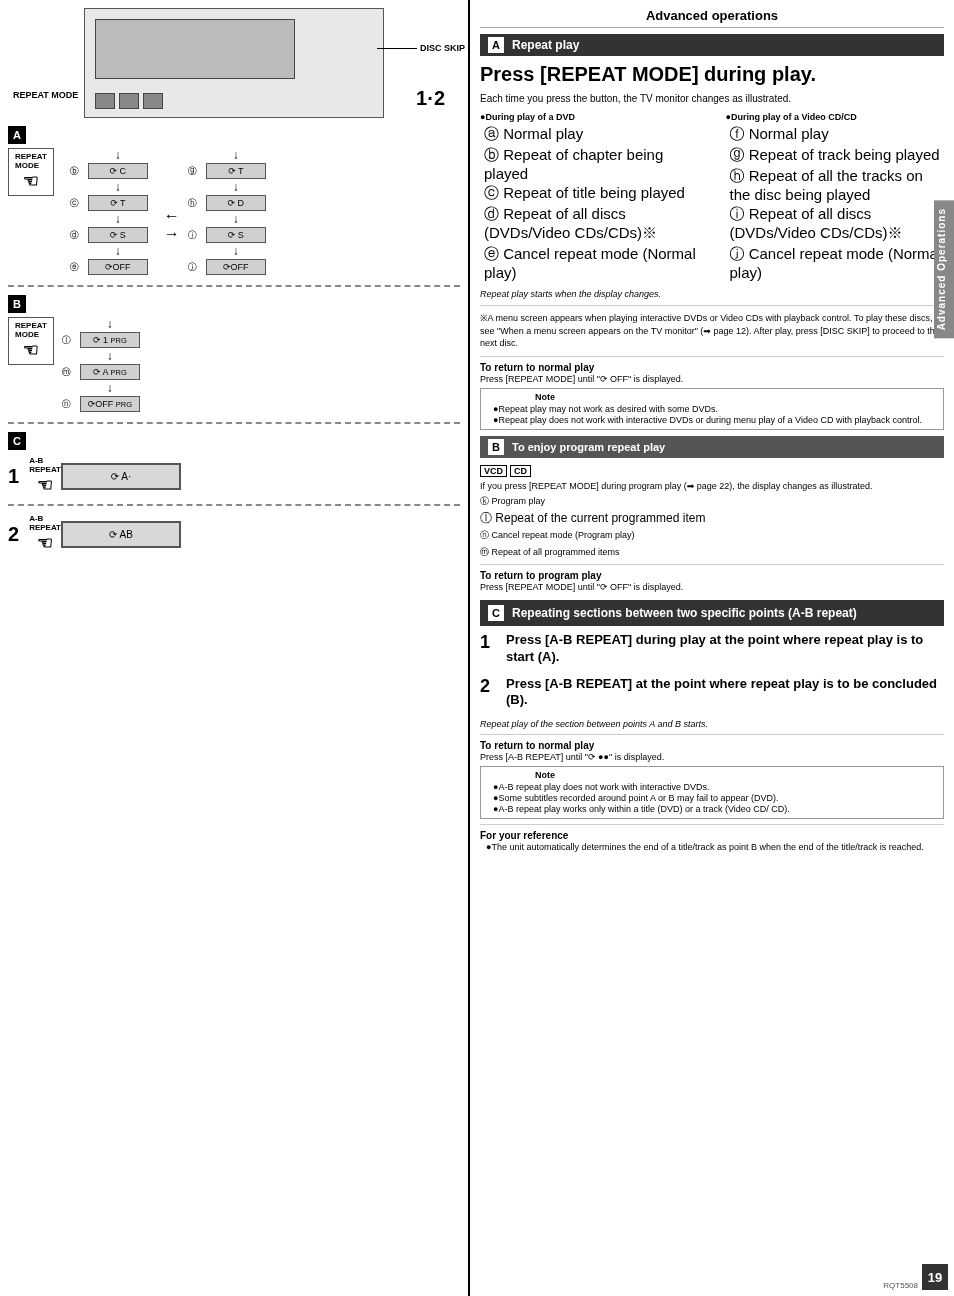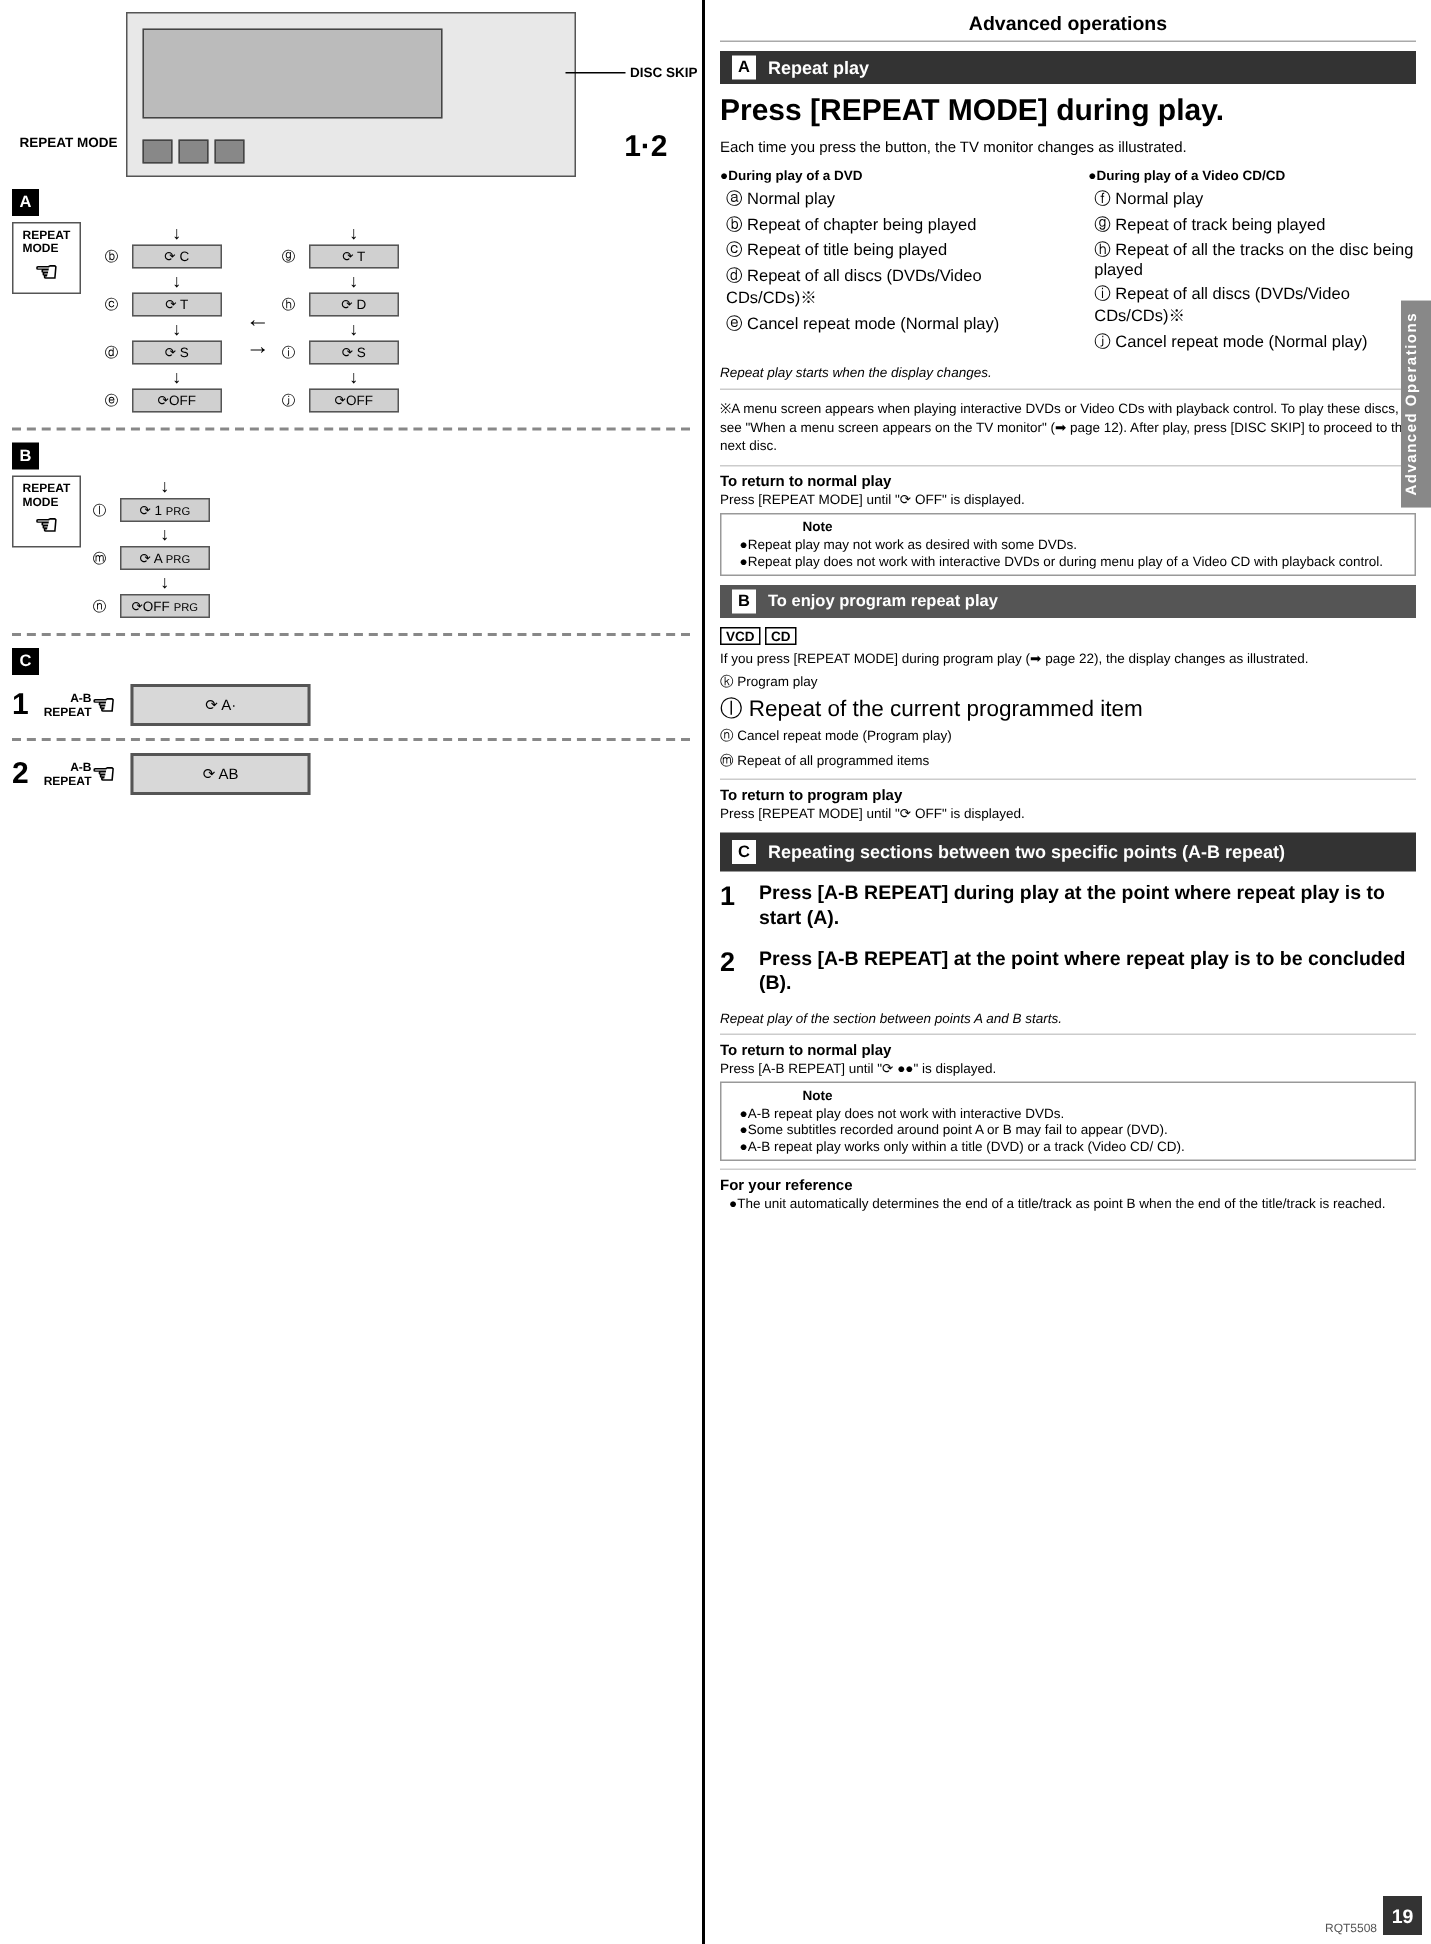--- a/index.html
+++ b/index.html
@@ -119,26 +119,24 @@
       align-items: center;
       margin: 6px 0;
     }
     .step-number {
       font-size: 20px;
       font-weight: bold;
       margin-right: 10px;
     }
     .ab-repeat-box {
       display: inline-flex;
-      flex-direction: row;
+      flex-direction: column;
       align-items: center;
       font-size: 8px;
       font-weight: bold;
-      margin-right: 10px;
-      text-align: right;
     }
     .display-screen {
       border: 2px solid #555;
       background: #d8d8d8;
       padding: 6px 20px;
       font-size: 10px;
       min-width: 120px;
       text-align: center;
     }
 
@@ -195,21 +193,21 @@
     }
     .col-list {
       flex: 1;
     }
     .col-list .col-title {
       font-size: 9px;
       font-weight: bold;
       margin-bottom: 3px;
     }
     .col-list .list-item-r {
-      font-size: 11px;
+      font-size: 15px;
       margin-bottom: 2px;
       padding-left: 4px;
     }
 
     .repeat-starts-text {
       font-size: 9px;
       margin-bottom: 6px;
       font-style: italic;
     }
 
@@ -569,21 +567,21 @@
   </div>
 
   <div class="vcd-cd-badge">
     <span class="badge">VCD</span>
     <span class="badge">CD</span>
   </div>
 
   <div style="font-size:9px;margin-bottom:4px;">If you press [REPEAT MODE] during program play (➡ page 22), the display changes as illustrated.</div>
 
   <div style="font-size:9px;margin-bottom:2px;">ⓚ Program play</div>
-  <div style="font-size:15px;margin-bottom:2px;">ⓛ Repeat of the current programmed item</div>
+  <div style="font-size:12px;margin-bottom:2px;">ⓛ Repeat of the current programmed item</div>
   <div style="font-size:9px;margin-bottom:4px;">ⓝ Cancel repeat mode (Program play)</div>
   <div style="font-size:9px;margin-bottom:2px;">ⓜ Repeat of all programmed items</div>
 
   <div class="divider-line"></div>
 
   <div class="to-return-label">To return to program play</div>
   <div class="to-return-text">Press [REPEAT MODE] until "⟳ OFF" is displayed.</div>
 
   
   <div class="section-header-c">

